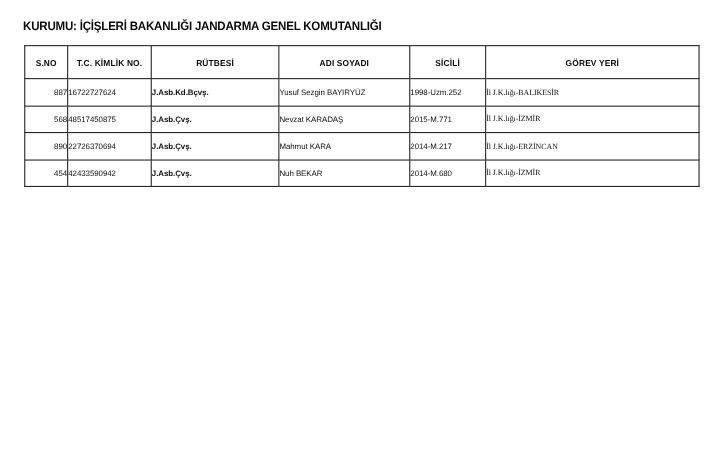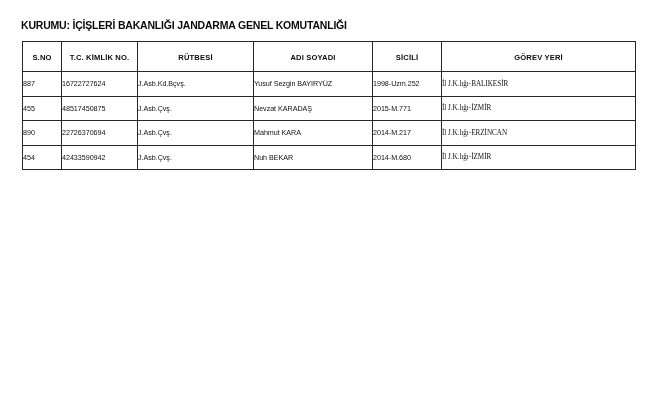--- a/index.html
+++ b/index.html
@@ -68,30 +68,30 @@
     transform: scaleY(1.04);
   }
 
   table.reg tbody td {
     height: 23.5px;
     font-size: 7.2px;
     color: #111111;
     letter-spacing: -0.05px;
   }
 
-  .c-sno      { width: 38px;  text-align: left; }
+  .c-sno      { width: 38px;  text-align: right; }
   .c-tc       { width: 75px;  padding-left: 6px; }
   .c-rutbe    { width: 115px; padding-left: 6px; }
   .c-ad       { width: 118px; padding-left: 6px; }
   .c-sicil    { width: 68px;  padding-left: 6px; }
   .c-gorev    { width: 193px; padding-left: 6px; }
 
   tbody .c-sno   { font-size: 7px; }
   tbody .c-tc    { font-size: 7.1px; letter-spacing: 0.1px; }
-  tbody .c-rutbe { font-size: 7.1px; }
+  tbody .c-rutbe { font-size: 7.1px; font-weight: bold; }
   tbody .c-ad    { font-size: 7.4px; }
   tbody .c-sicil { font-size: 7.1px; }
   tbody .c-gorev { font-size: 7.4px; font-family: Liberation Serif, serif; }
 
   
   .page { filter: contrast(1.04); }
 </style>
 </head>
 <body>
 
@@ -114,21 +114,21 @@
       <tbody>
         <tr>
           <td class="c-sno">887</td>
           <td class="c-tc">16722727624</td>
           <td class="c-rutbe">J.Asb.Kd.Bçvş.</td>
           <td class="c-ad">Yusuf Sezgin BAYIRYÜZ</td>
           <td class="c-sicil">1998-Uzm.252</td>
           <td class="c-gorev">İl J.K.lığı-BALIKESİR</td>
         </tr>
         <tr>
-          <td class="c-sno">455</td>
+          <td class="c-sno">568</td>
           <td class="c-tc">48517450875</td>
           <td class="c-rutbe">J.Asb.Çvş.</td>
           <td class="c-ad">Nevzat KARADAŞ</td>
           <td class="c-sicil">2015-M.771</td>
           <td class="c-gorev">İl J.K.lığı-İZMİR</td>
         </tr>
         <tr>
           <td class="c-sno">890</td>
           <td class="c-tc">22726370694</td>
           <td class="c-rutbe">J.Asb.Çvş.</td>

